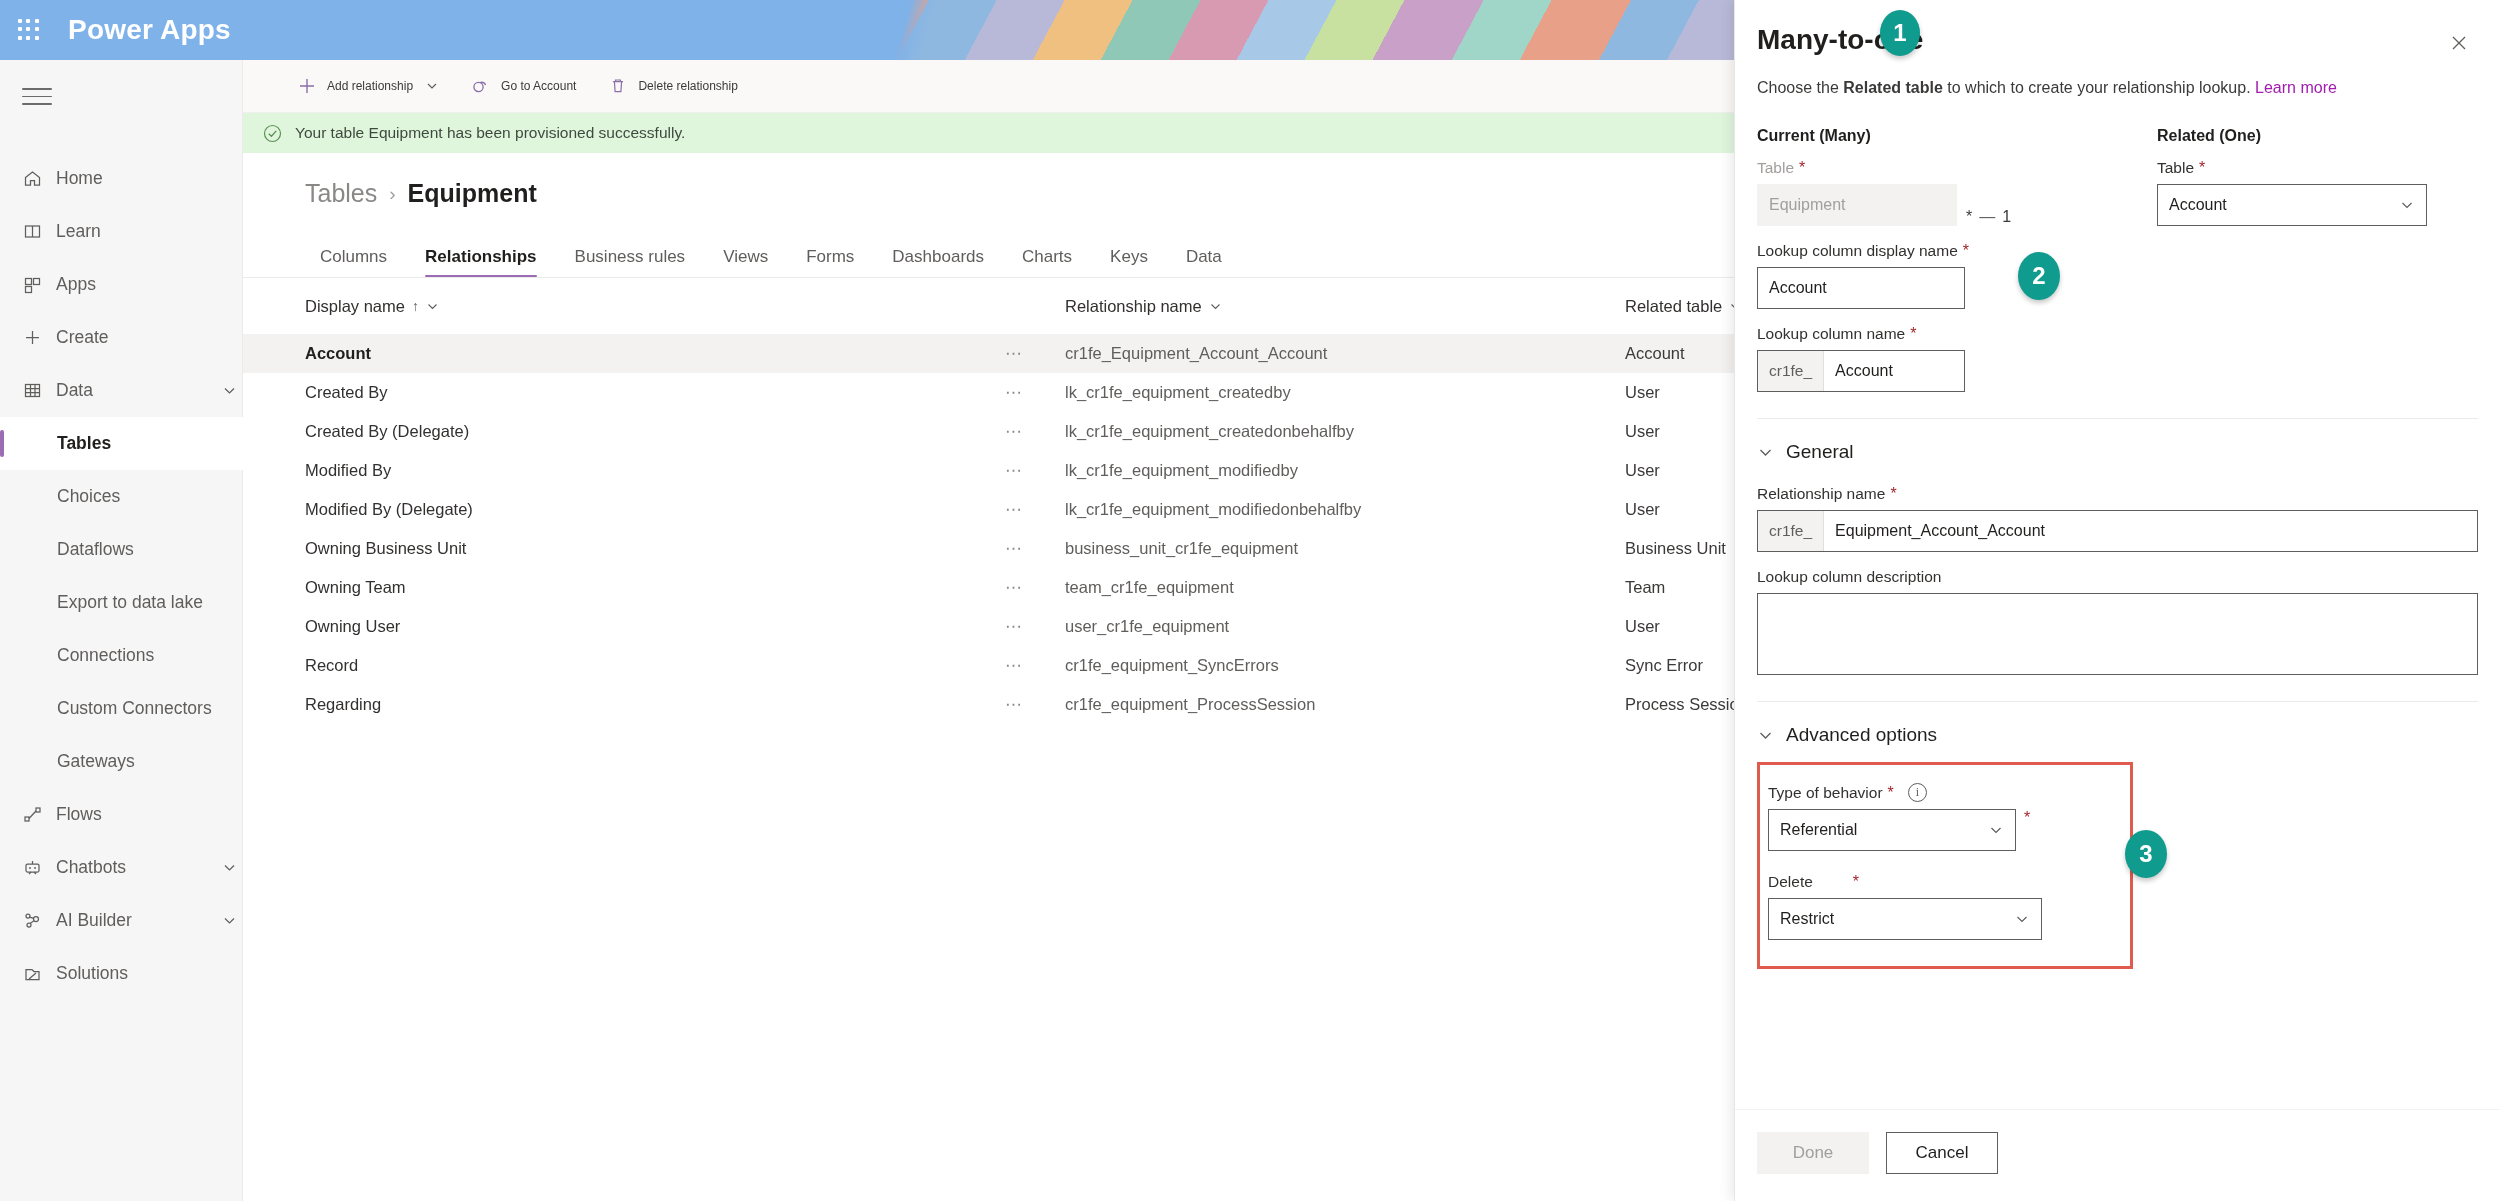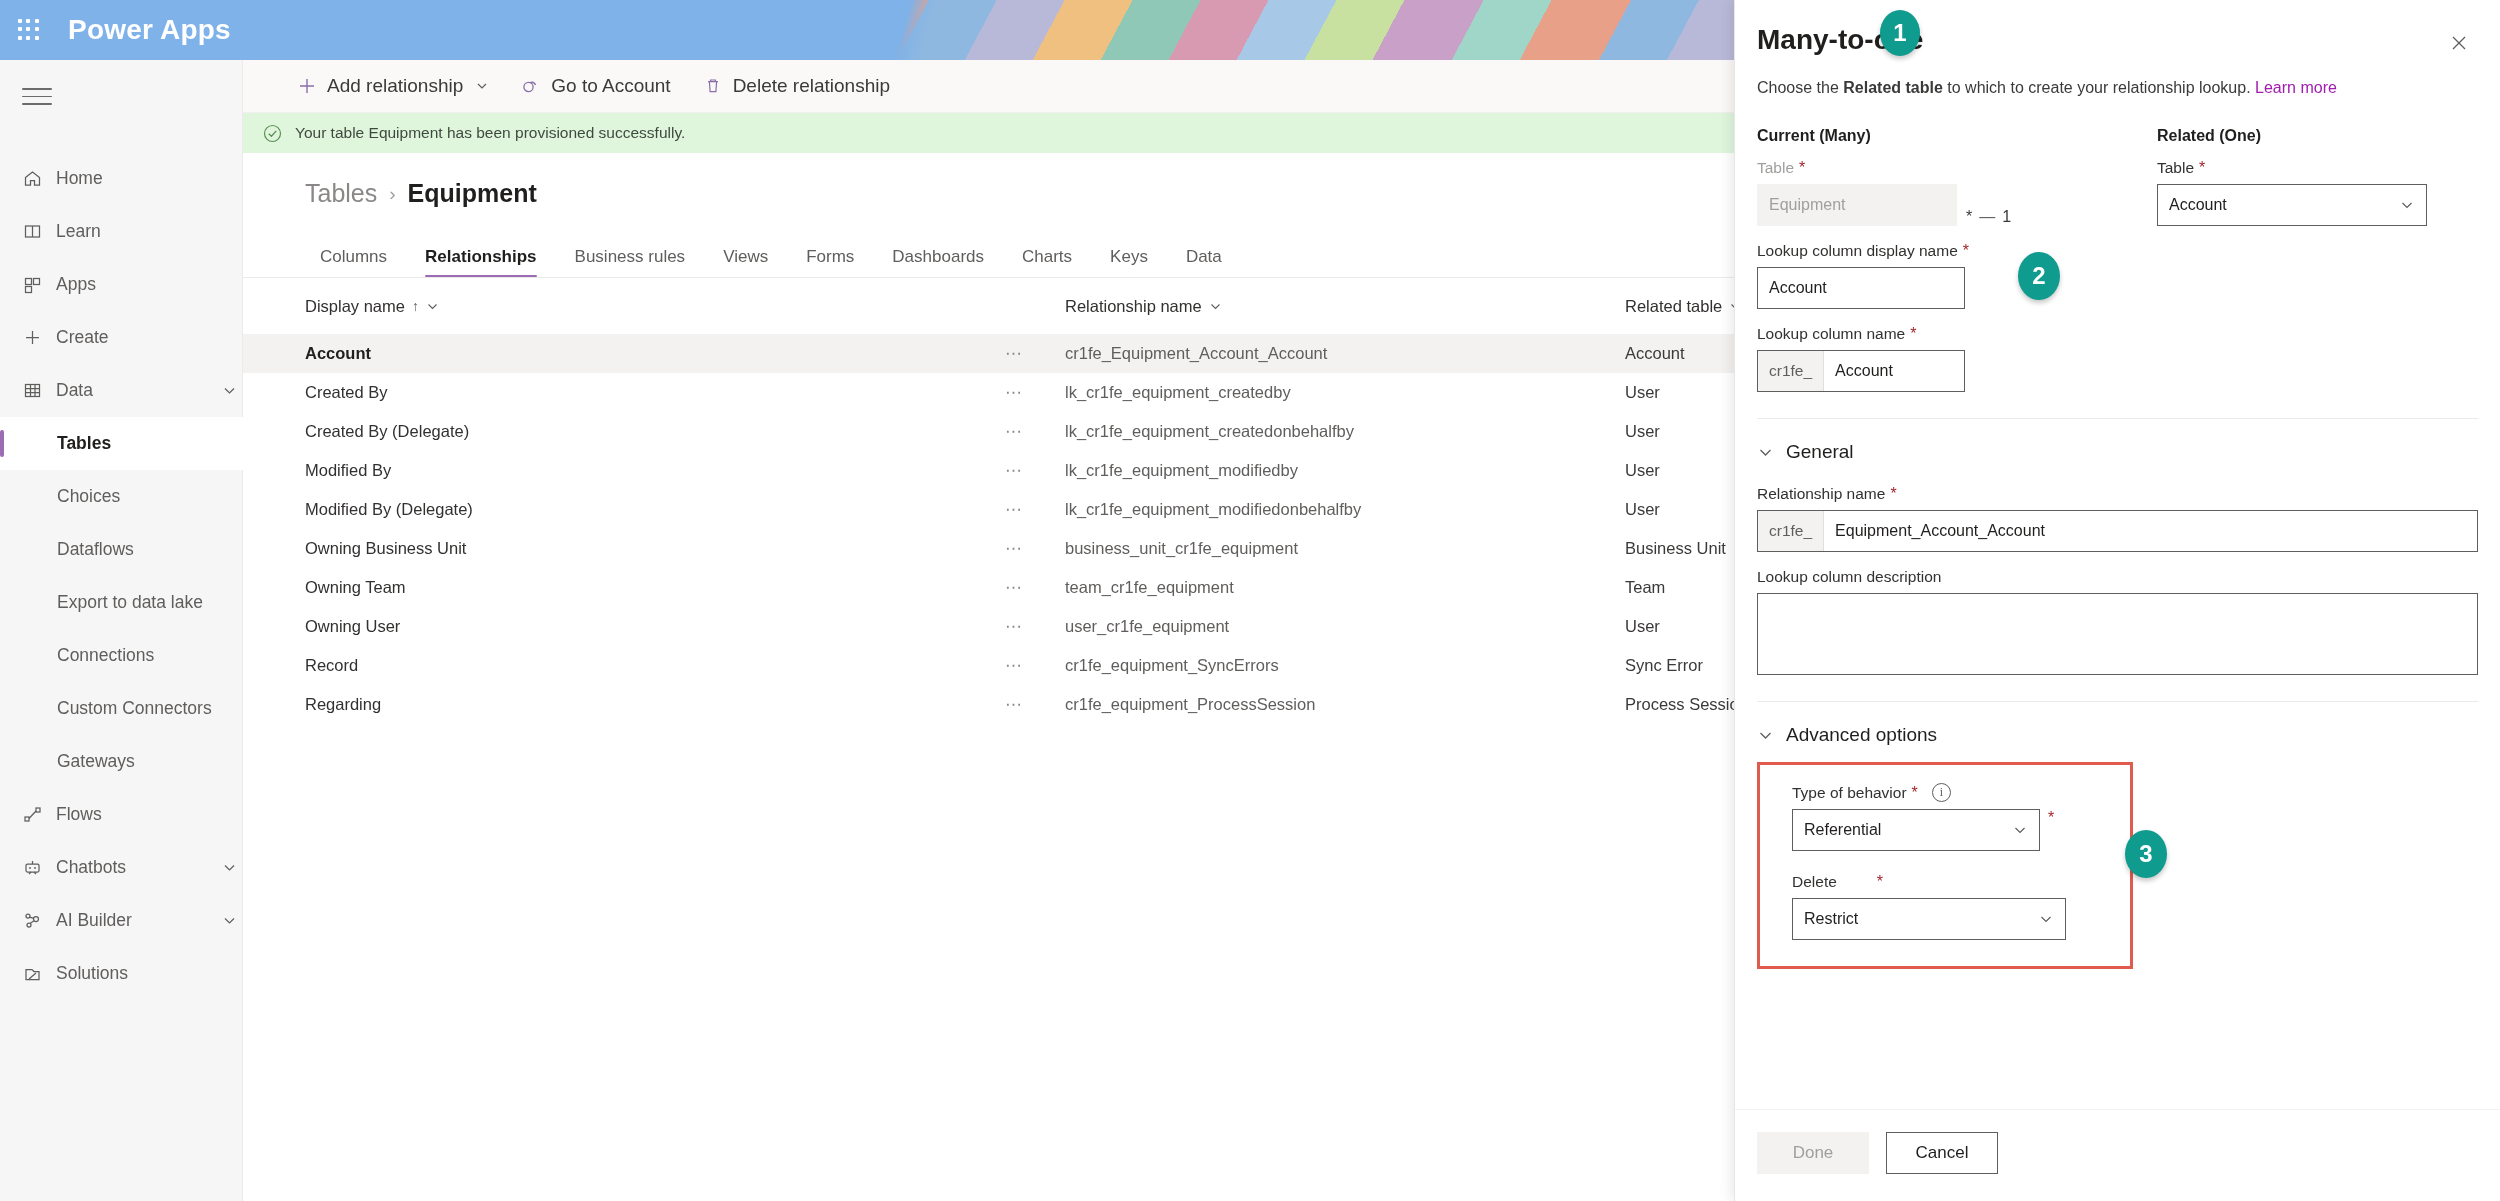--- a/index.html
+++ b/index.html
@@ -82,21 +82,21 @@
     width: 1491px; height: 1141px; background: #ffffff;
   }
   .cmdbar {
     height: 53px; display: flex; align-items: center;
     padding-left: 40px; gap: 4px; background: #faf9f8;
     border-bottom: 1px solid #f0f0f0;
   }
   .cmdbtn {
     display: flex; align-items: center; gap: 10px;
     height: 40px; padding: 0 14px; cursor: pointer;
-    color: #3b3a39; font-size: 19px; border-radius: 2px;
+    color: #3b3a39; font-size: 12px; border-radius: 2px;
   }
   .cmdbtn .ci { display:flex; align-items:center; color:#8a6fa8; }
   .cmdbtn .cchev { margin-left:2px; display:flex; align-items:center; color:#605e5c; }
 
   .banner {
     height: 40px; background: #dff6dd; display: flex; align-items: center;
     padding-left: 20px; gap: 13px; color: #3f4a3e; font-size: 15.5px;
   }
   .banner .bi { display:flex; align-items:center; color:#5b8f53; }
 
@@ -225,21 +225,21 @@
     font-size: 19px; color:#201f1e; padding: 22px 0 0 0;
   }
   .section-toggle .schev { color:#605e5c; display:flex; align-items:center; }
 
   .textarea {
     width: 100%; height: 82px; border:1px solid #605e5c; background:#ffffff;
     position: relative;
   }
 
   .redbox {
-    margin-top: 16px; border: 3px solid #e05a4e; padding: 18px 20px 26px 32px;
+    margin-top: 16px; border: 3px solid #e05a4e; padding: 18px 20px 26px 8px;
     width: 376px; position: relative;
   }
   .infoicon {
     width:19px; height:19px; border:1.4px solid #605e5c; border-radius:50%;
     display:inline-flex; align-items:center; justify-content:center;
     font-size:12px; color:#605e5c; font-family:"Liberation Serif", serif; margin-left: 9px;
   }
   .star-side { color:#a4262c; font-size:16px; margin-left:8px; }
 
   

